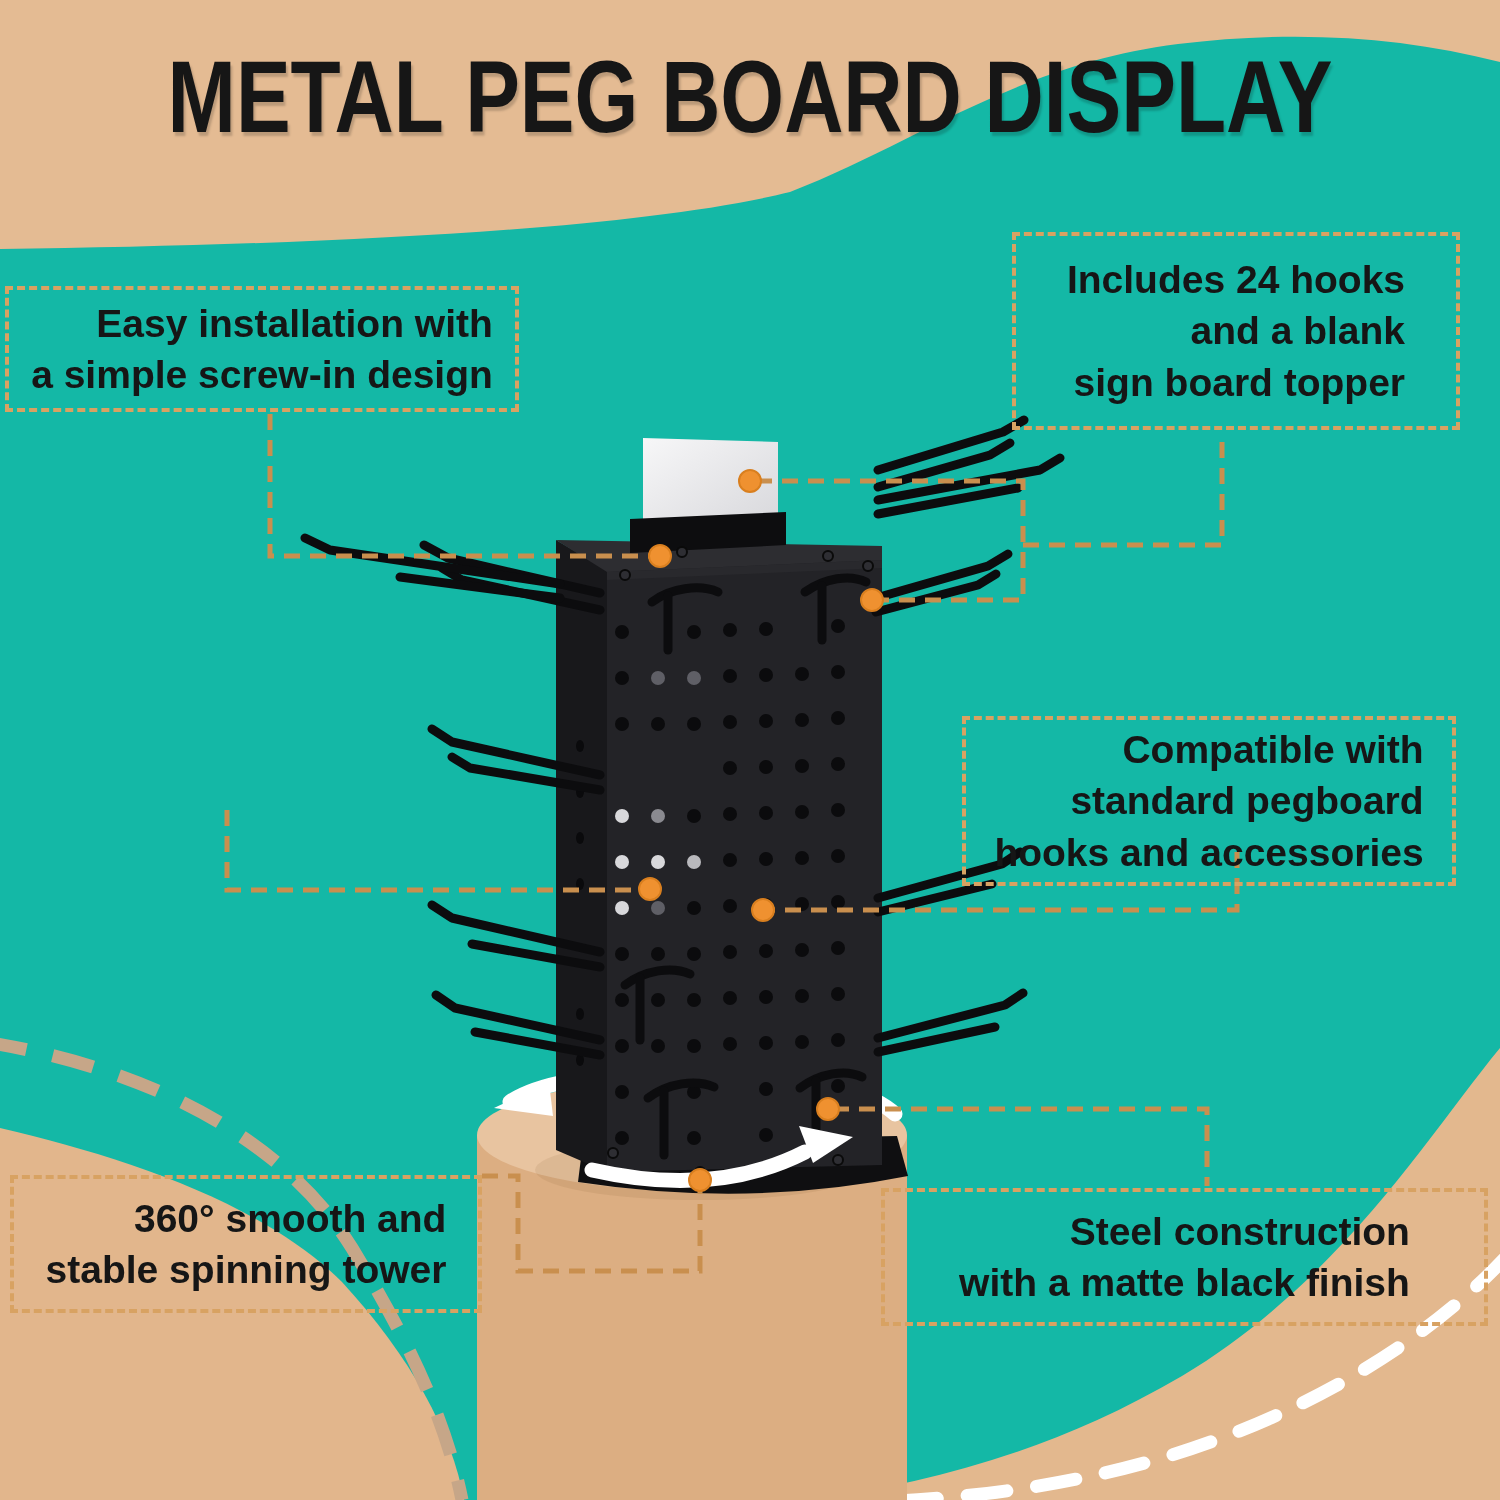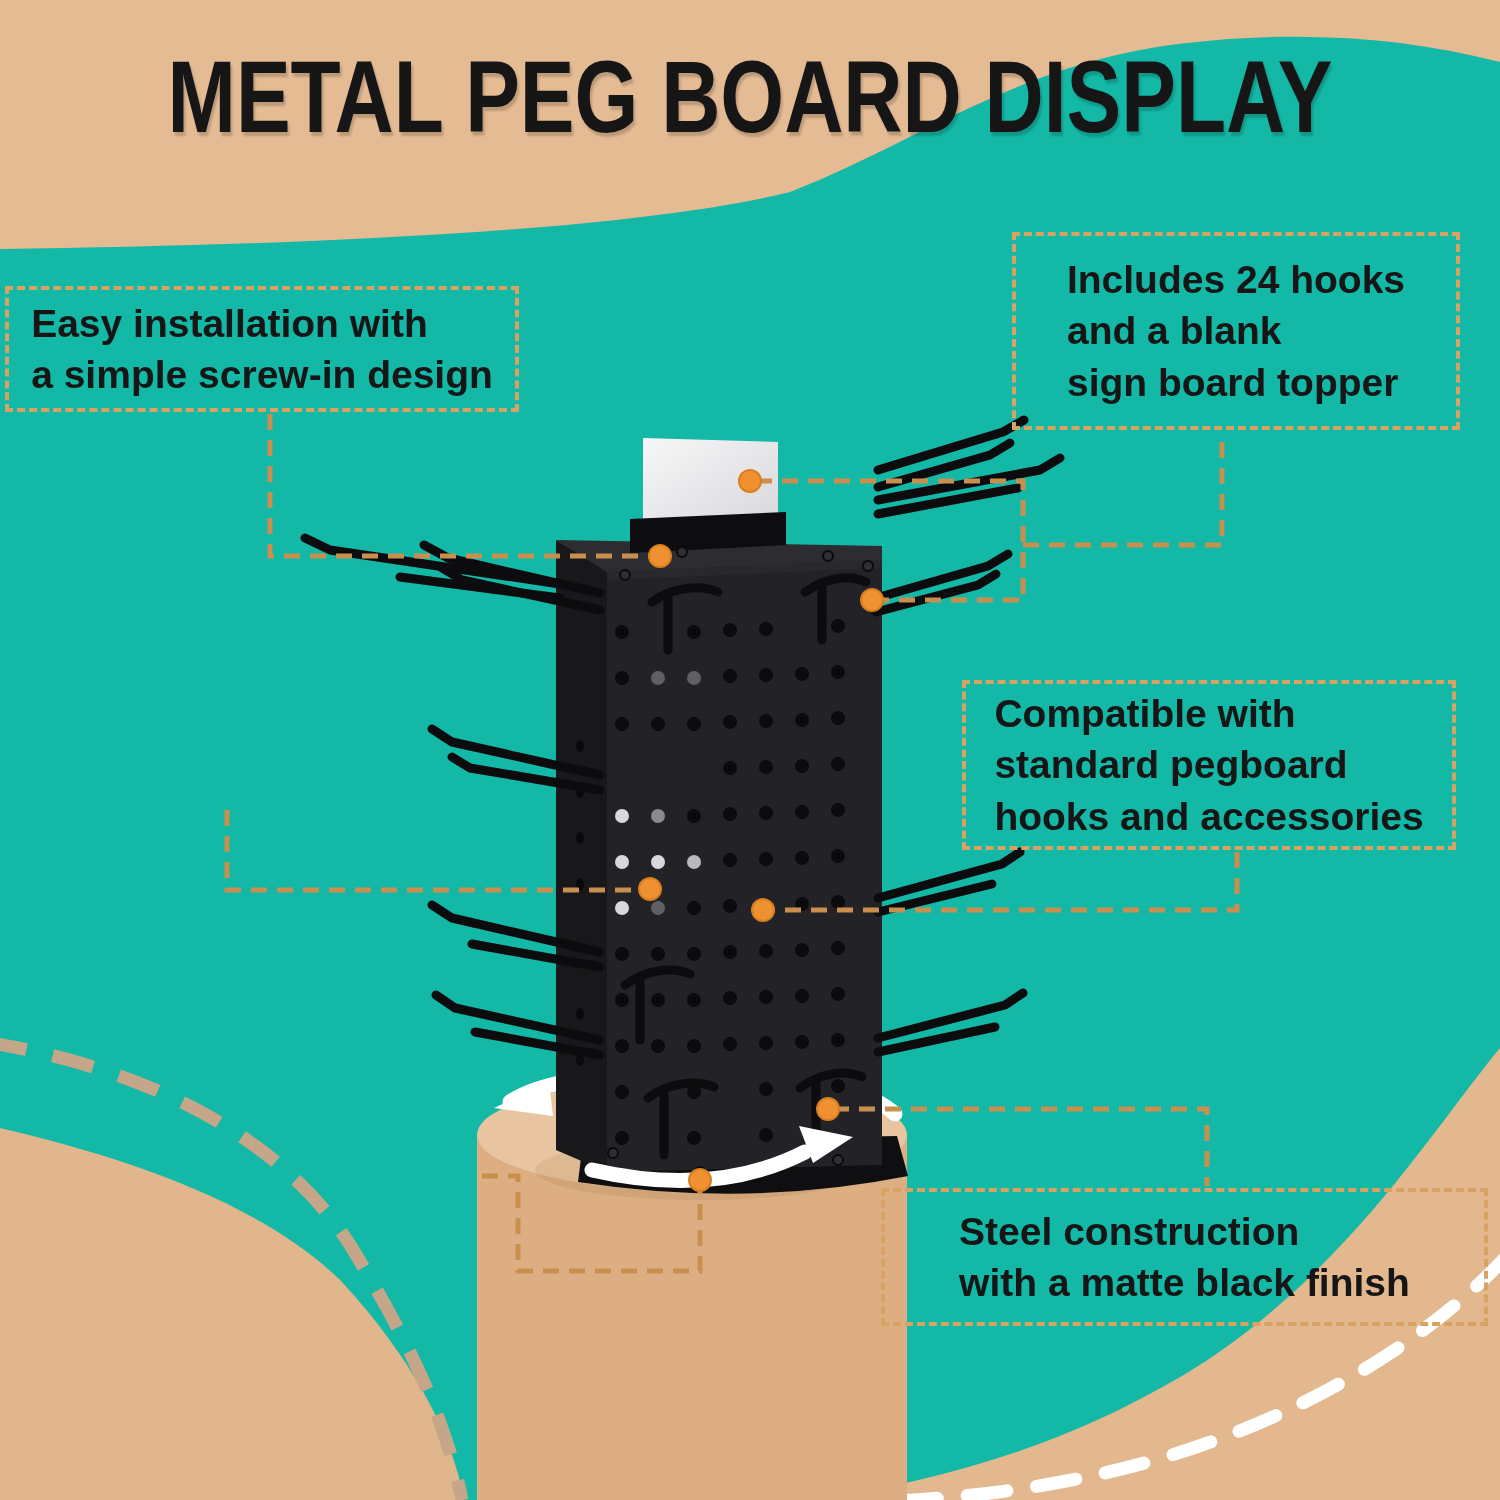--- a/index.html
+++ b/index.html
@@ -5,26 +5,26 @@
   html,body{margin:0;padding:0;background:#f0f0f1;}
   #canvas{position:relative;width:1500px;height:1500px;overflow:hidden;
           font-family:"Liberation Sans",sans-serif;background:#14b8a6;}
   #bg-art{position:absolute;left:0;top:0;z-index:1;}
   #page-title{position:absolute;left:50%;top:38px;transform:translateX(-50%) scaleY(1.25);
               transform-origin:top center;z-index:2;margin:0;white-space:nowrap;
               font-size:82px;font-weight:bold;letter-spacing:0px;color:#161616;
               text-shadow:2px 3px 2px rgba(0,0,0,0.18);}
   .callout{position:absolute;z-index:3;border:4px dashed #d8a262;
            display:flex;align-items:center;justify-content:center;box-sizing:border-box;}
-  .callout-text{white-space:pre-line;text-align:left;color:#161616;
+  .callout-text{white-space:pre-line;text-align:right;color:#161616;
                 font-size:39px;font-weight:bold;line-height:1.32;}
   #co-easy {left:5px;   top:286px; width:514px;height:126px;}
   #co-hooks{left:1012px;top:232px; width:448px;height:198px;}
   #co-four {left:22px;  top:731px; width:390px;height:78px;}
-  #co-comp {left:962px; top:680px; width:494px;height:170px;}
+  #co-comp {left:962px; top:716px; width:494px;height:170px;}
   #co-spin {left:10px;  top:1175px;width:472px;height:138px;}
   #co-steel{left:881px; top:1188px;width:607px;height:138px;}
 </style>
 </head>
 <body>
 
 <div id="canvas">
 
   <svg id="bg-art" width="1500" height="1500" viewBox="0 0 1500 1500">
     <defs>
@@ -238,19 +238,23 @@
 sign board topper</div>
   </div>
 
 
   <div class="callout" id="co-comp">
     <div class="callout-text">Compatible with
 standard pegboard
 hooks and accessories</div>
   </div>
 
+  <div class="callout" id="co-spin">
+    <div class="callout-text">360° smooth and
+stable spinning tower</div>
+  </div>
 
   <div class="callout" id="co-steel">
     <div class="callout-text">Steel construction
 with a matte black finish</div>
   </div>
 
 </div>
 
 </body></html>

